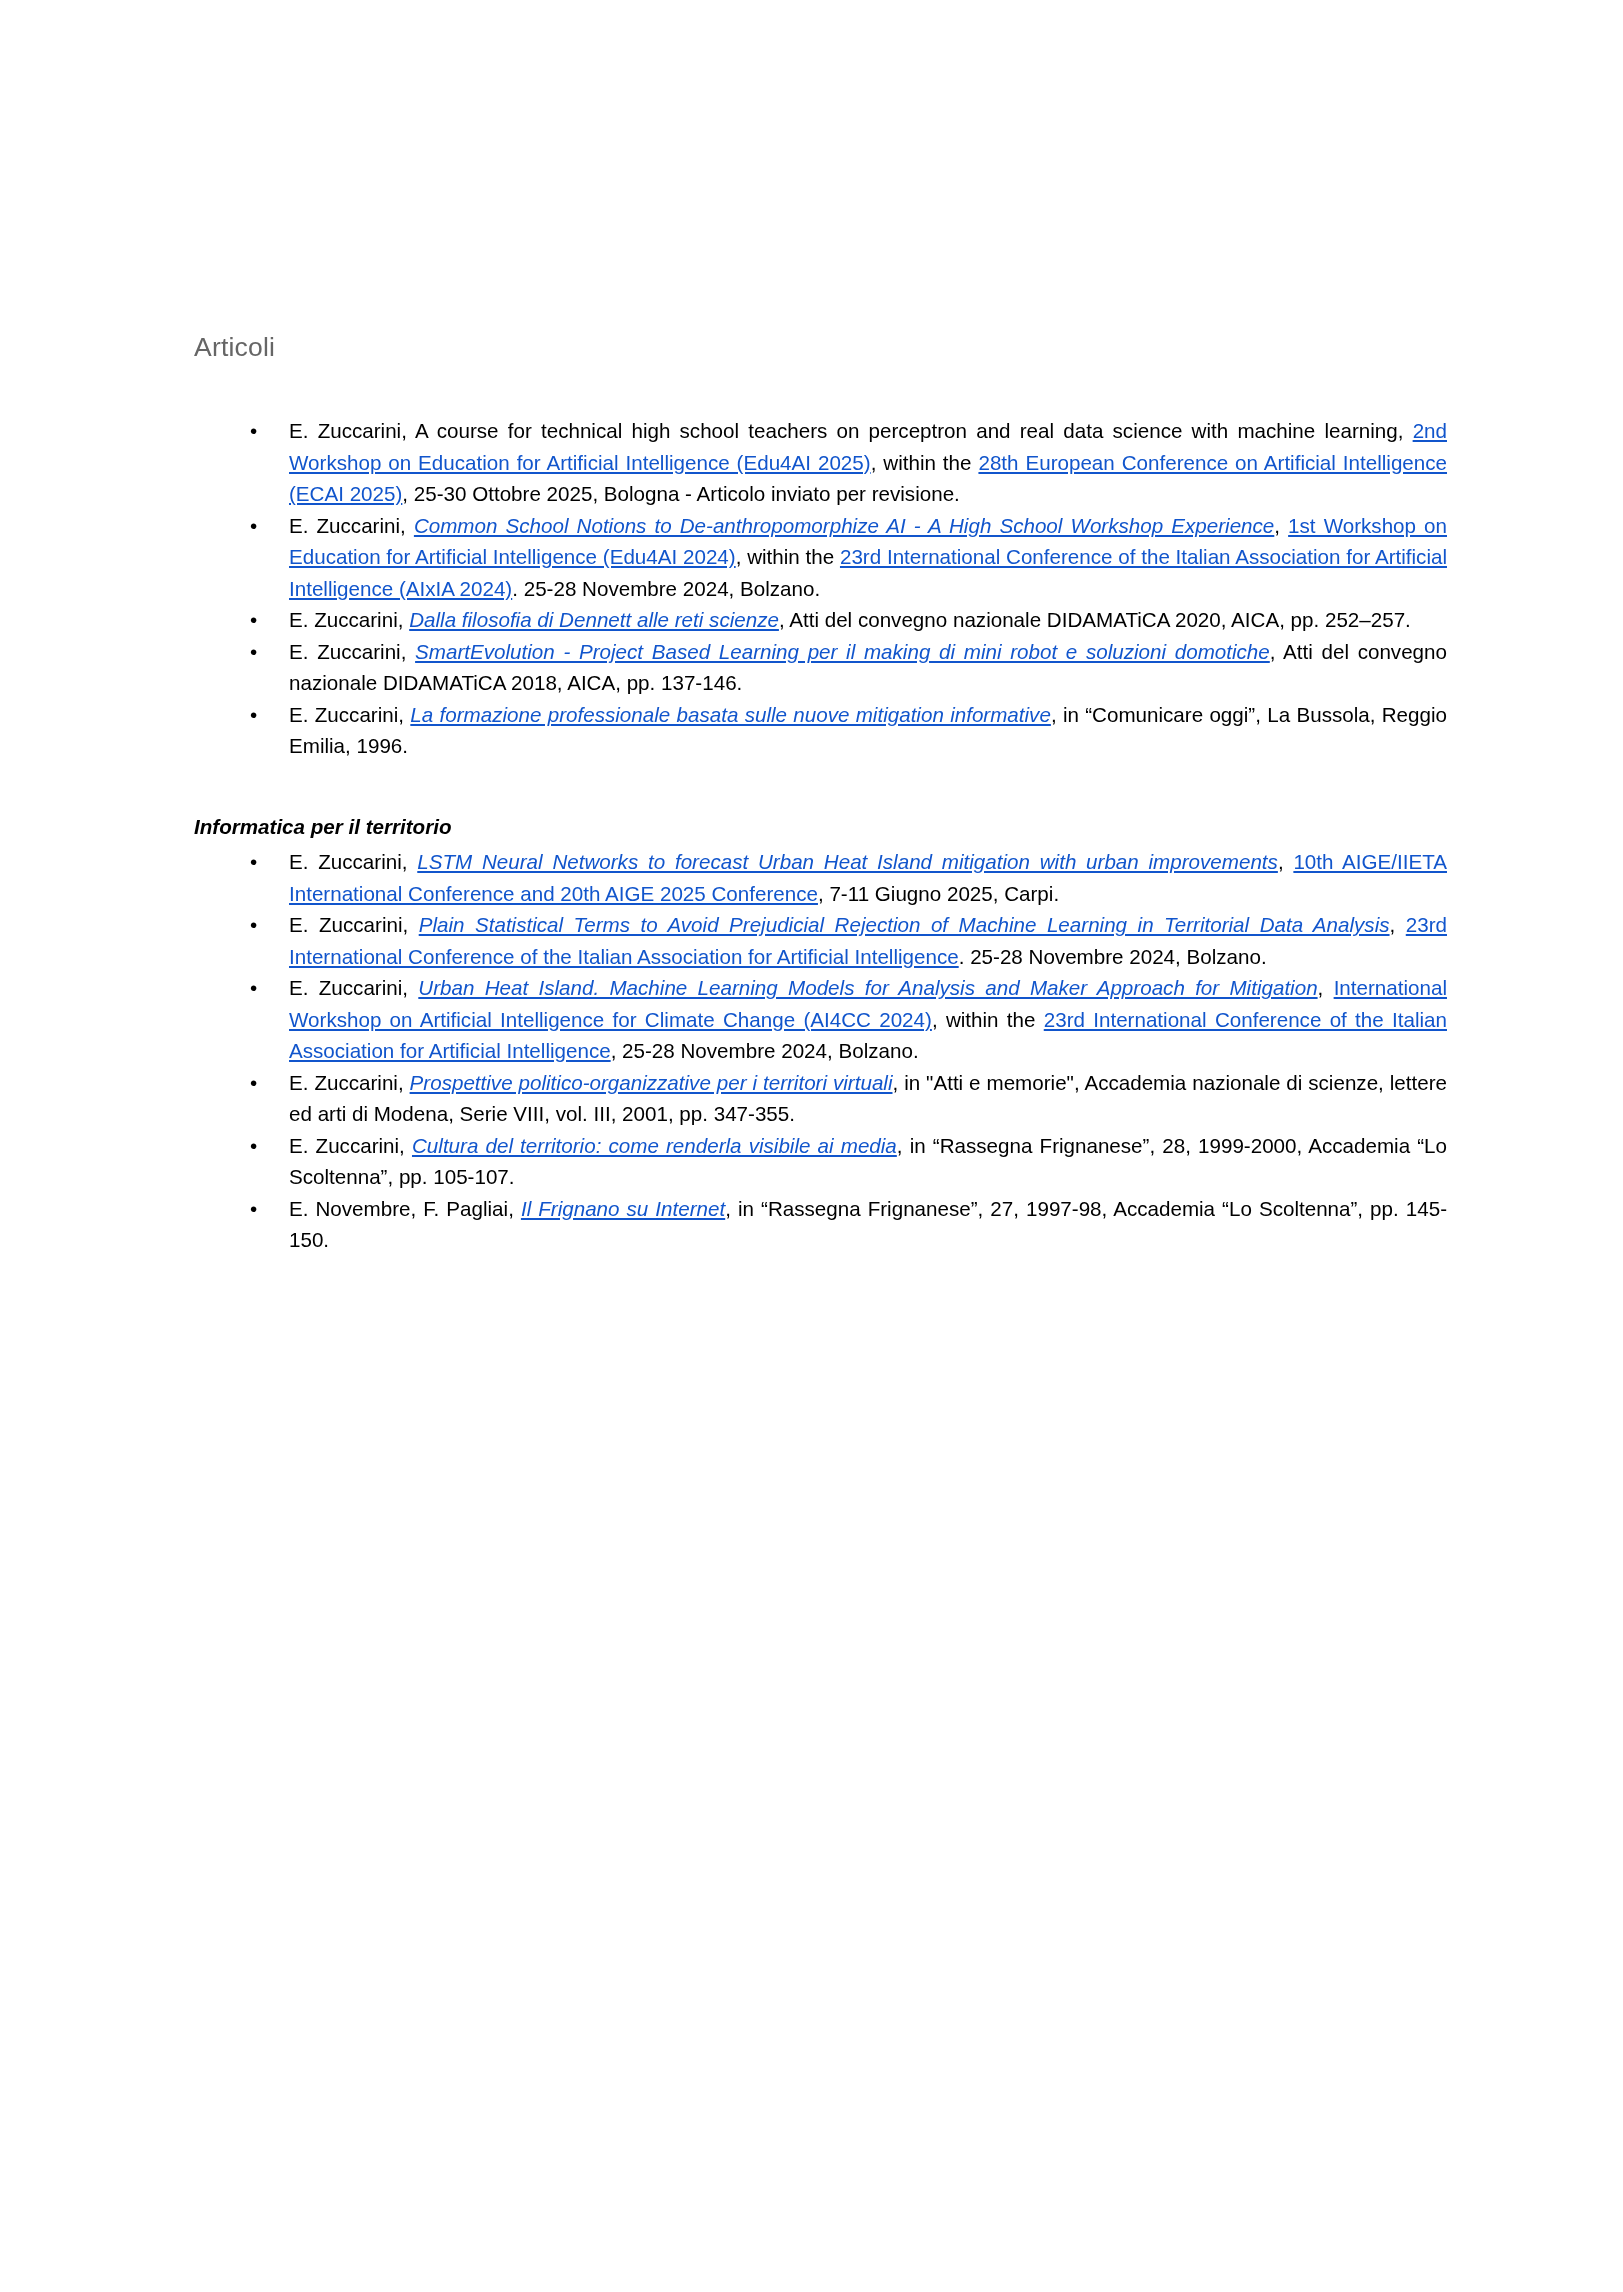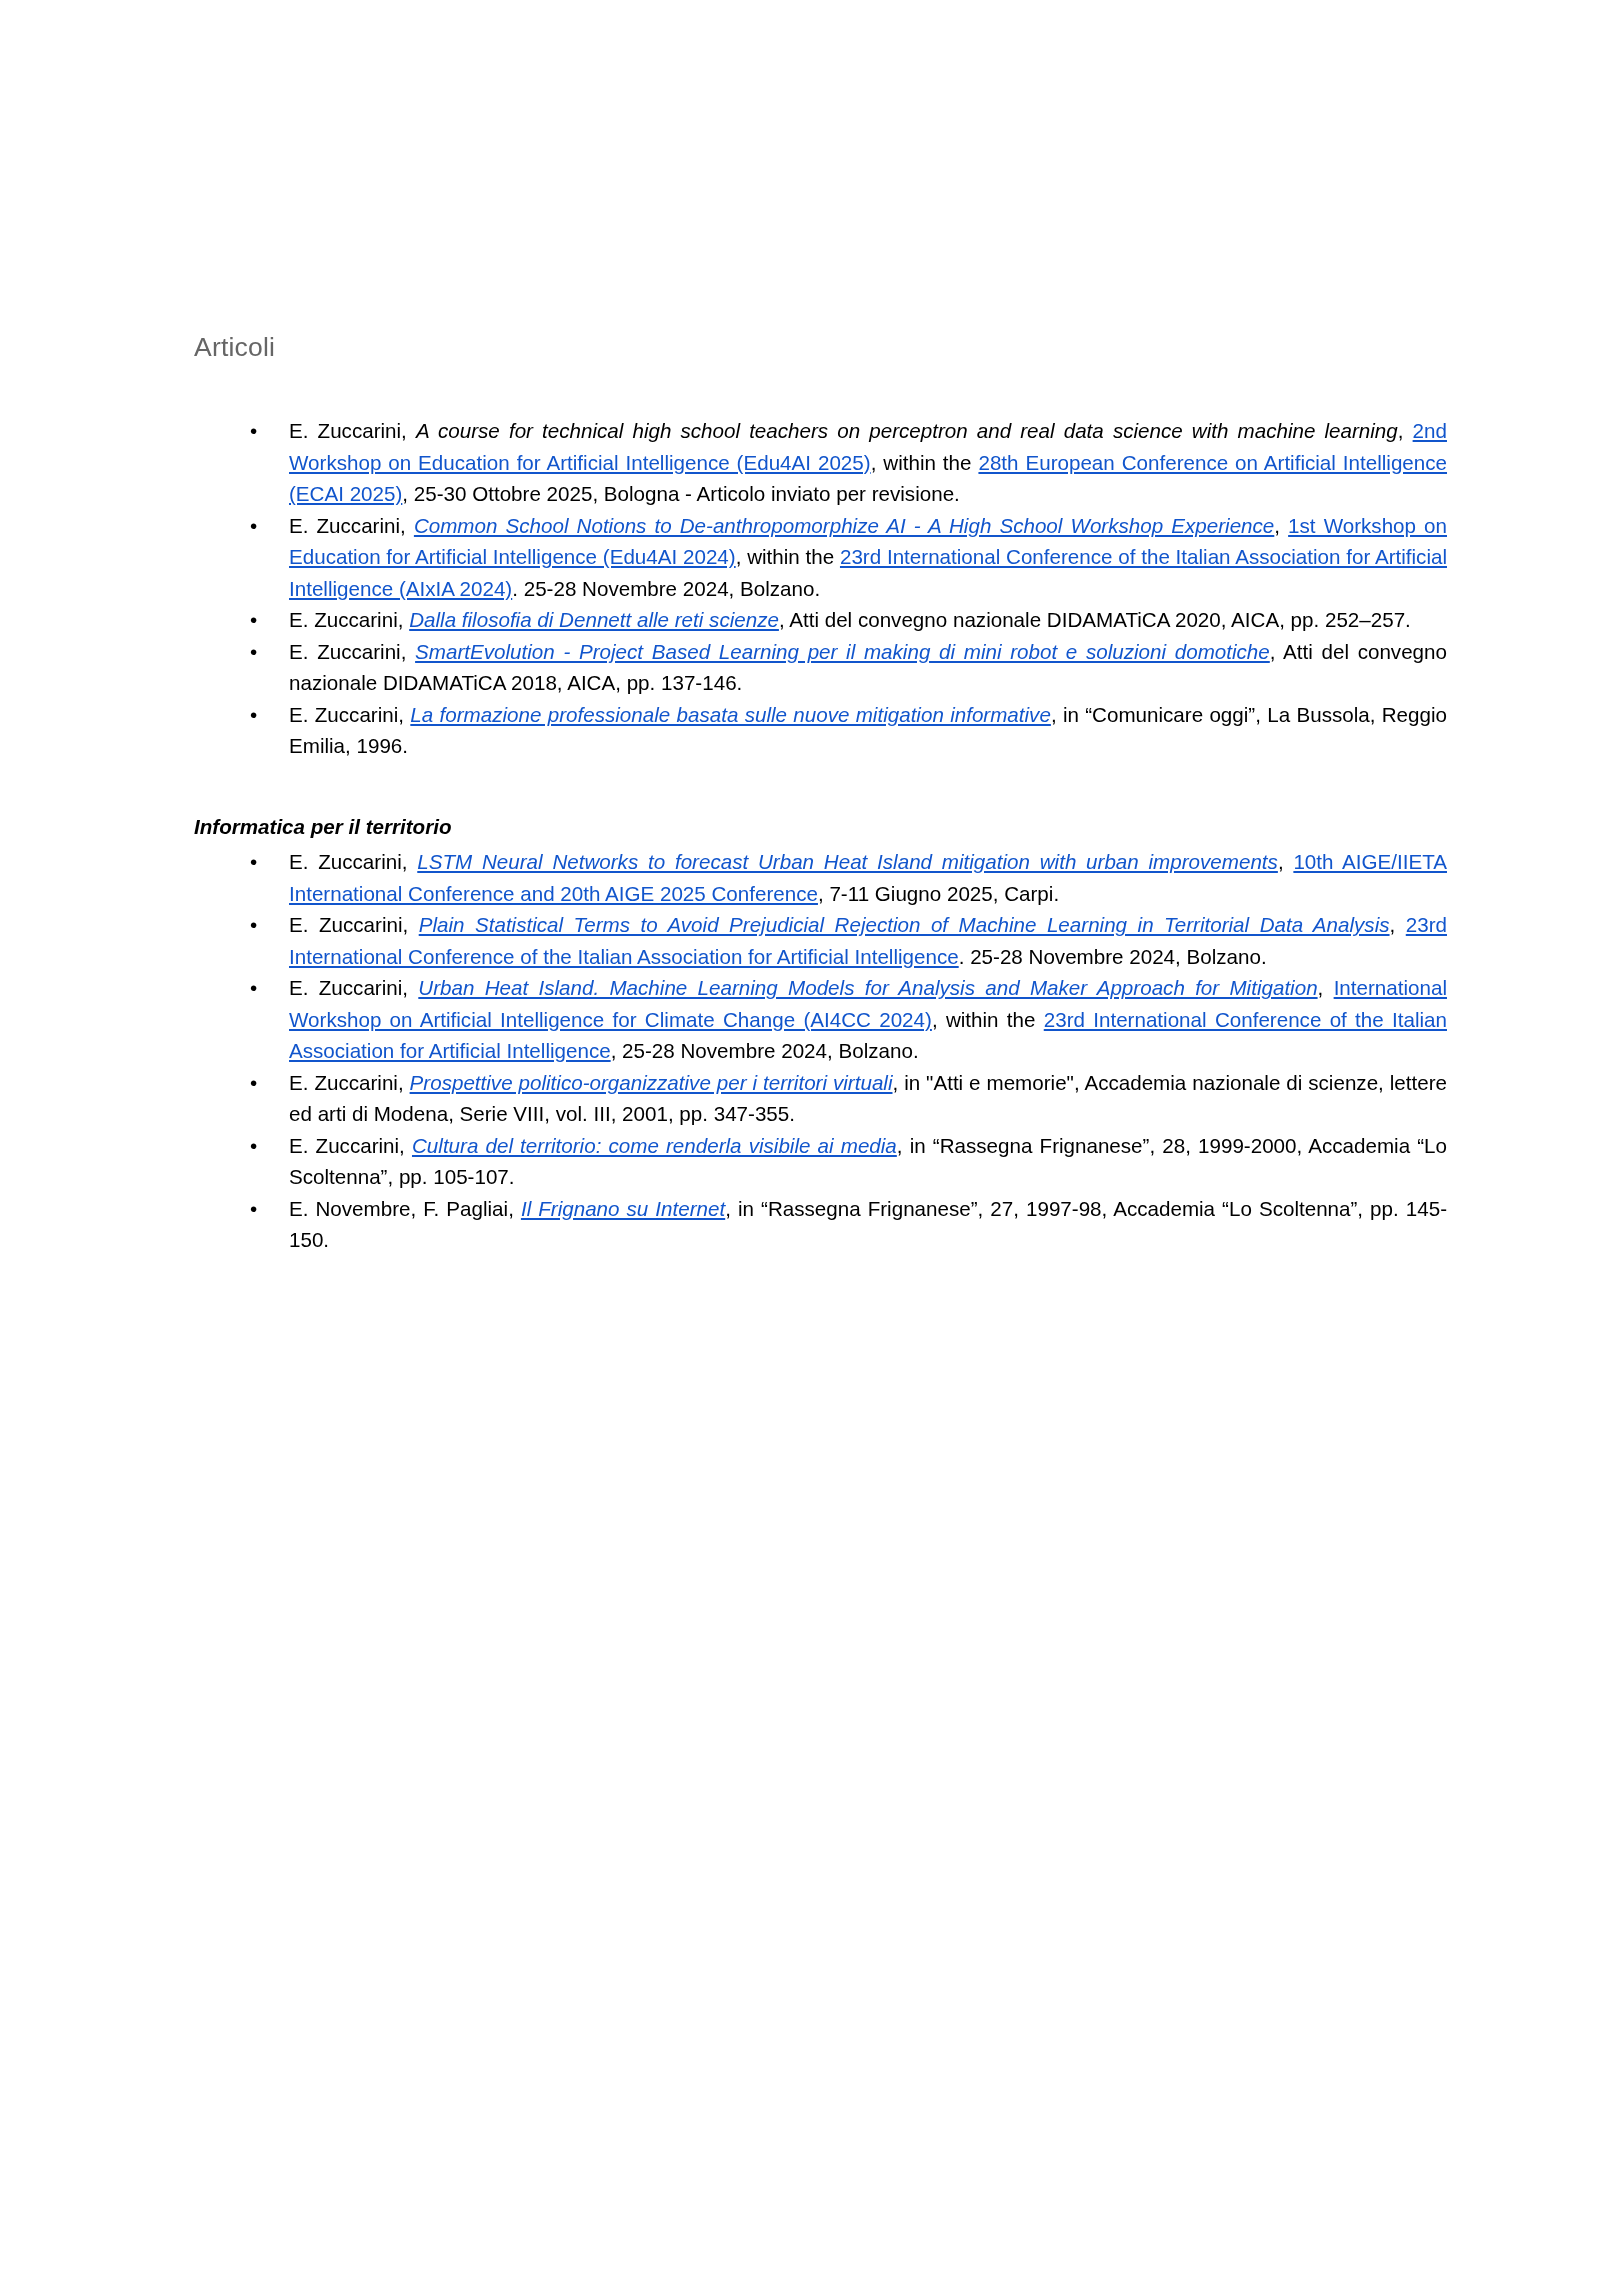--- a/index.html
+++ b/index.html
@@ -60,27 +60,27 @@
   }
   ul.ref-list > li::before {
     content: "\2022";
     position: absolute;
     left: 56px;
     top: 0;
     font-size: 20.6px;
     line-height: 1.53;
     color: #000000;
   }
-  .it { font-style: italic; }
+  .it { }
   .lnk {
     color: #1155cc;
     text-decoration: underline;
     text-underline-offset: 2px;
   }
-  .lnk.it { }
+  .lnk.it { font-style: italic; }
 </style>
 </head>
 <body>
 
 <div class="page">
   <div class="content">
     <h1 class="doc-title">Articoli</h1>
     <div id="sections-root">
         <div class="section">
           <ul class="ref-list">

